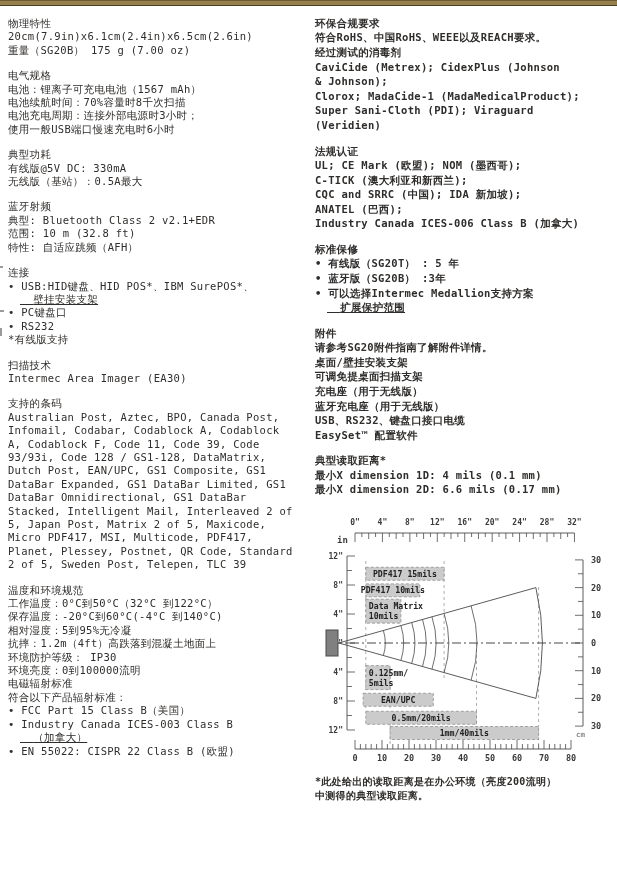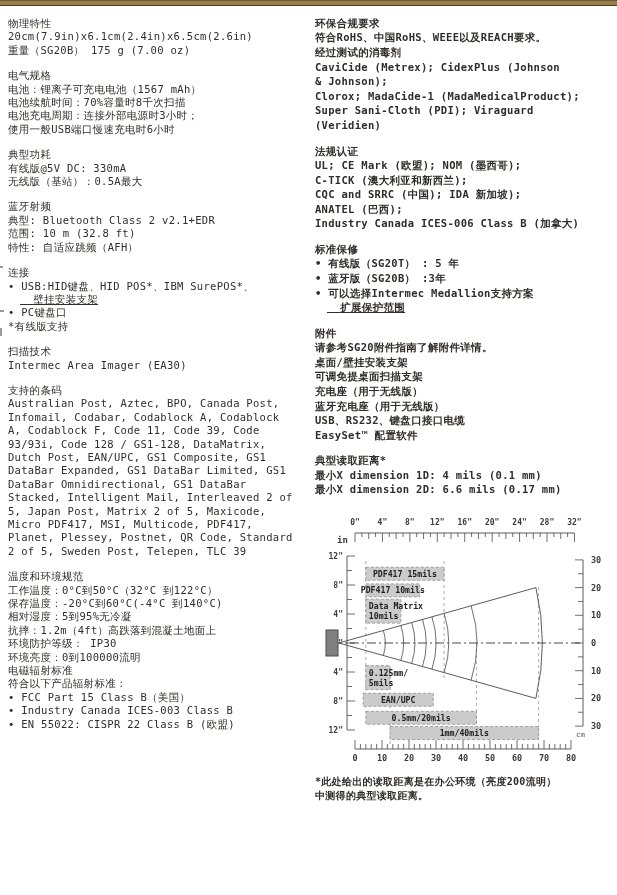--- a/index.html
+++ b/index.html
@@ -54,20 +54,21 @@
         <div class="h">蓝牙射频</div>
         <div class="line">典型: Bluetooth Class 2 v2.1+EDR</div>
         <div class="line">范围: 10 m (32.8 ft)</div>
         <div class="line">特性: 自适应跳频（AFH）</div>
       </section>
       <section>
         <div class="h">连接</div>
         <div class="line bullet">• USB:HID键盘、HID POS*、IBM SurePOS*、</div>
         <div class="line cont">  壁挂安装支架</div>
         <div class="line bullet">• PC键盘口</div>
+        <div class="line bullet">• RS232</div>
         <div class="line">*有线版支持</div>
       </section>
       <section>
         <div class="h">扫描技术</div>
         <div class="line">Intermec Area Imager (EA30)</div>
       </section>
       <section>
         <div class="h">支持的条码</div>
         <div class="line">Australian Post, Aztec, BPO, Canada Post, Infomail, Codabar, Codablock A, Codablock A, Codablock F, Code 11, Code 39, Code 93/93i, Code 128 / GS1-128, DataMatrix, Dutch Post, EAN/UPC, GS1 Composite, GS1 DataBar Expanded, GS1 DataBar Limited, GS1 DataBar Omnidirectional, GS1 DataBar Stacked, Intelligent Mail, Interleaved 2 of 5, Japan Post, Matrix 2 of 5, Maxicode, Micro PDF417, MSI, Multicode, PDF417, Planet, Plessey, Postnet, QR Code, Standard 2 of 5, Sweden Post, Telepen, TLC 39</div>
       </section>
@@ -76,20 +77,21 @@
         <div class="line">工作温度：0°C到50°C（32°C 到122°C）</div>
         <div class="line">保存温度：-20°C到60°C(-4°C 到140°C)</div>
         <div class="line">相对湿度：5到95%无冷凝</div>
         <div class="line">抗摔：1.2m（4ft）高跌落到混凝土地面上</div>
         <div class="line">环境防护等级： IP30</div>
         <div class="line">环境亮度：0到100000流明</div>
         <div class="line">电磁辐射标准</div>
         <div class="line">符合以下产品辐射标准：</div>
         <div class="line bullet">• FCC Part 15 Class B（美国）</div>
         <div class="line bullet">• Industry Canada ICES-003 Class B</div>
+        <div class="line cont">  （加拿大）</div>
         <div class="line bullet">• EN 55022: CISPR 22 Class B (欧盟)</div>
       </section>
     </div>
   <div class="col right" id="right-col">
       <section>
         <div class="h">环保合规要求</div>
         <div class="line">符合RoHS、中国RoHS、WEEE以及REACH要求。</div>
         <div class="line">经过测试的消毒剂</div>
         <div class="line">CaviCide (Metrex); CidexPlus (Johnson</div>
         <div class="line">&amp; Johnson);</div>

